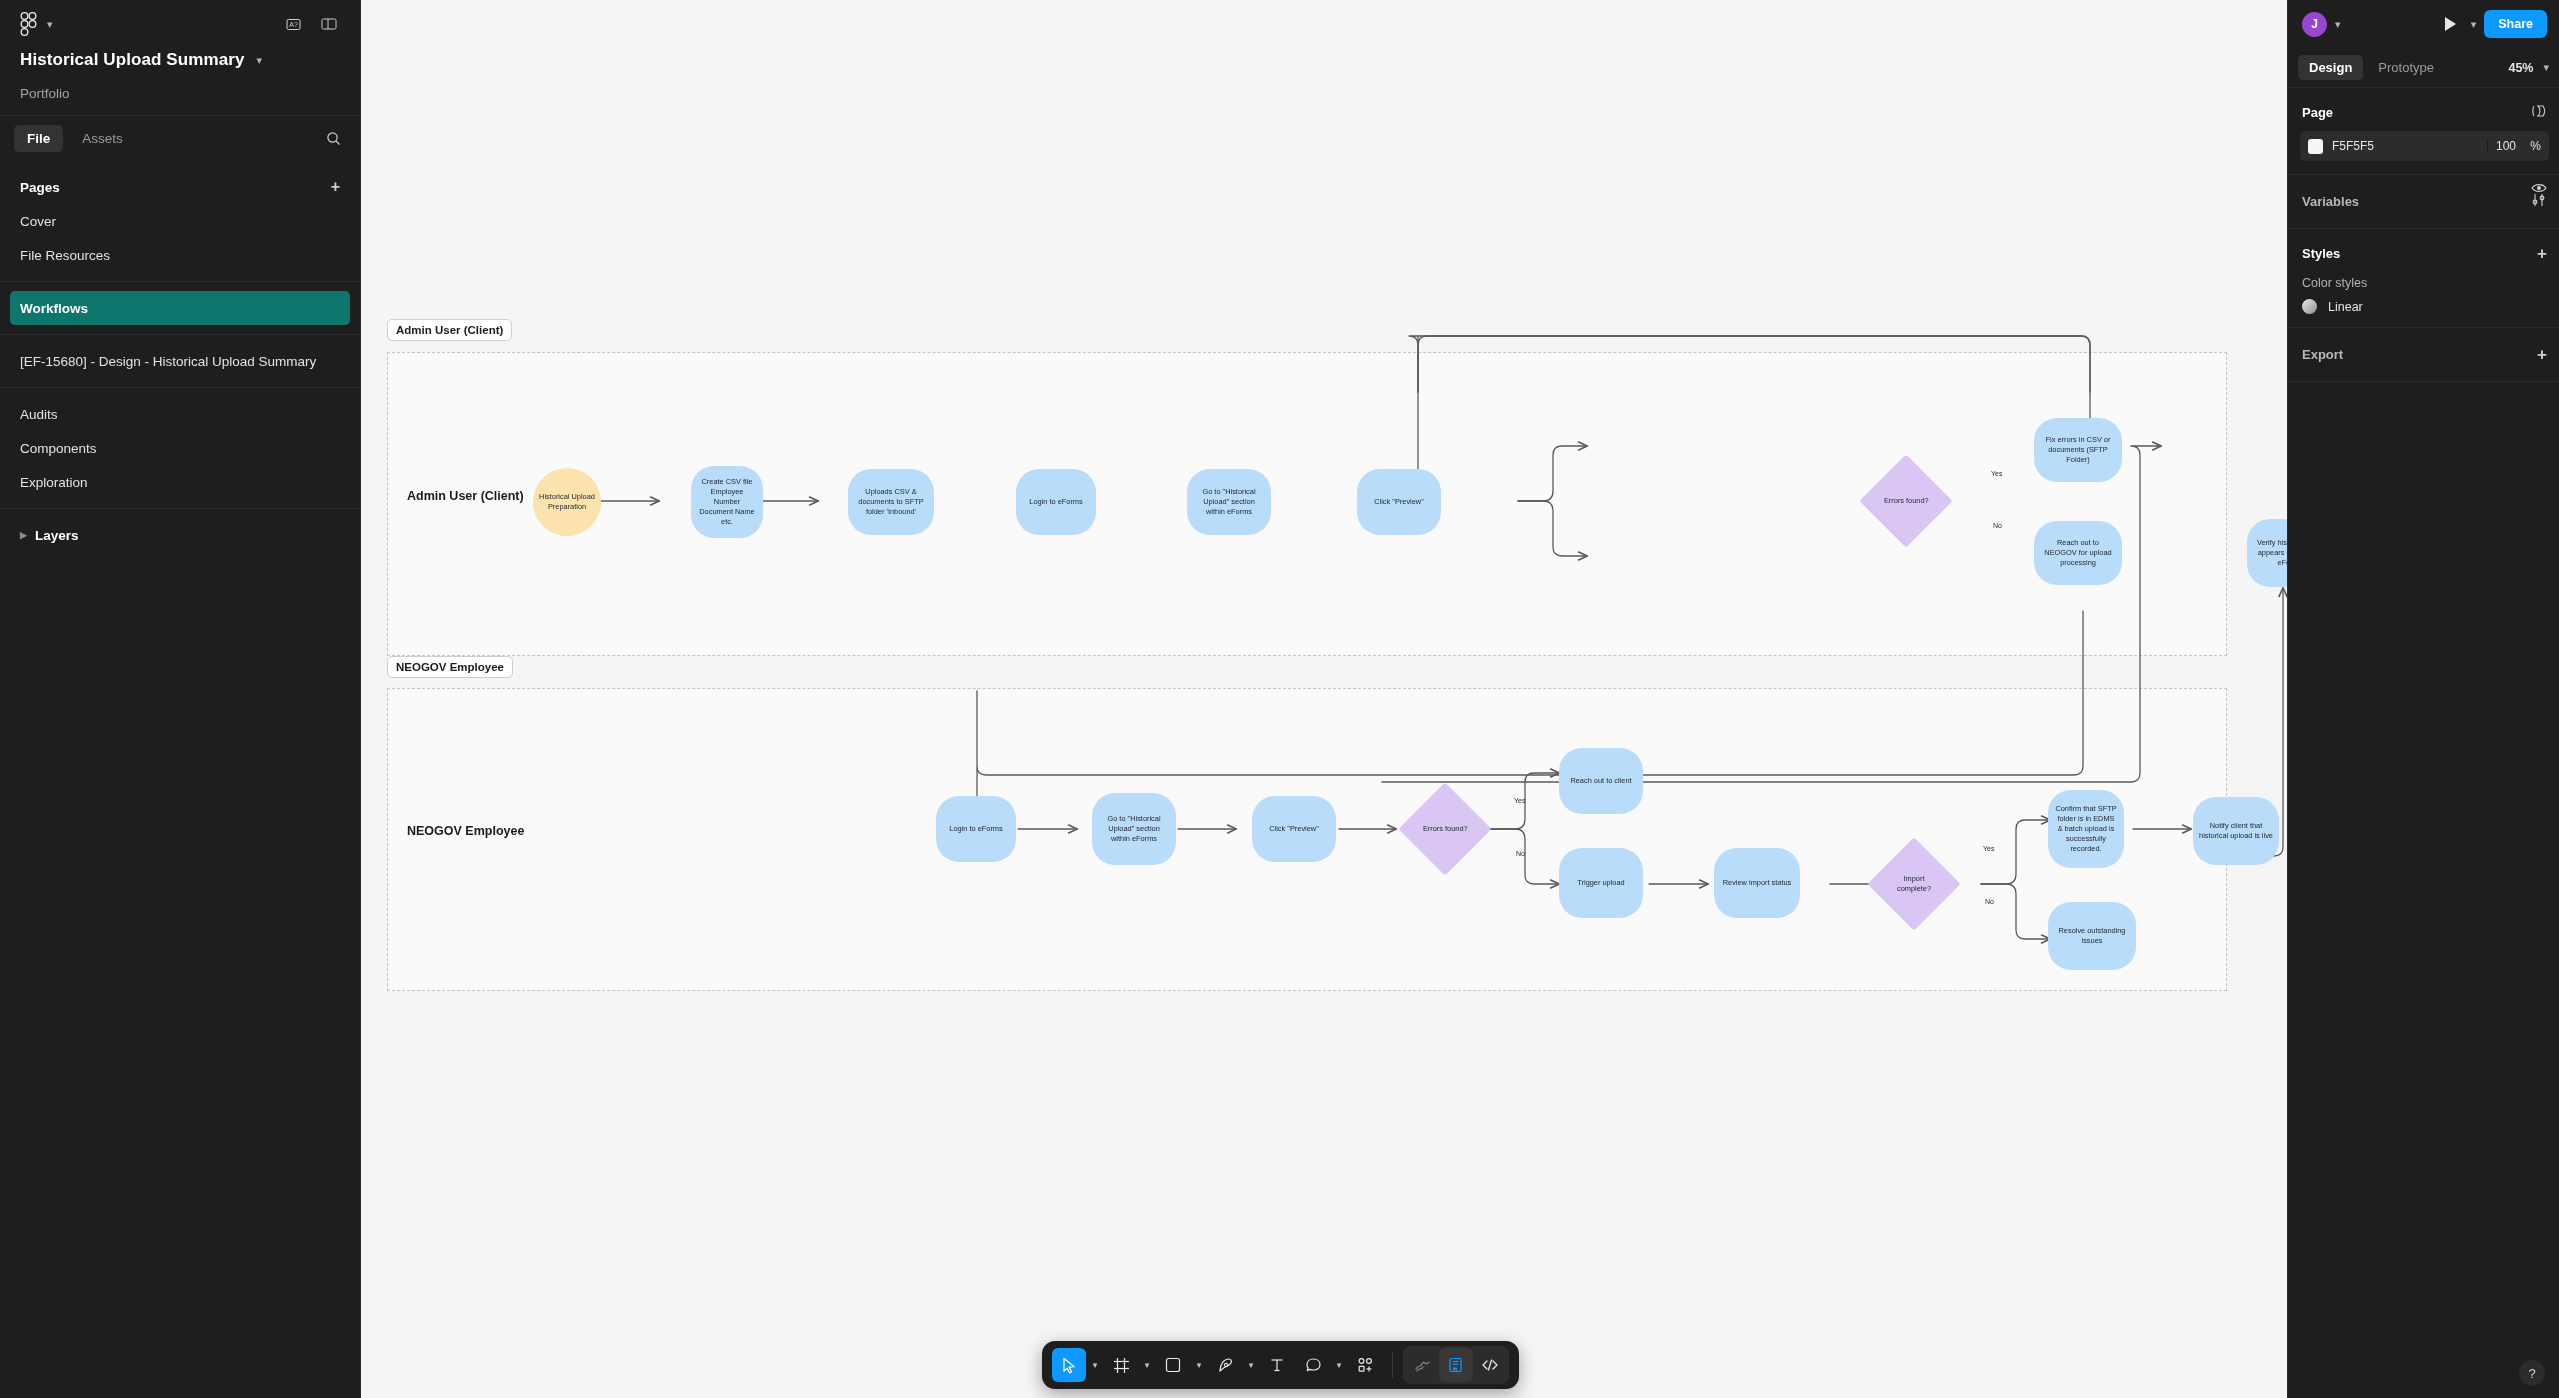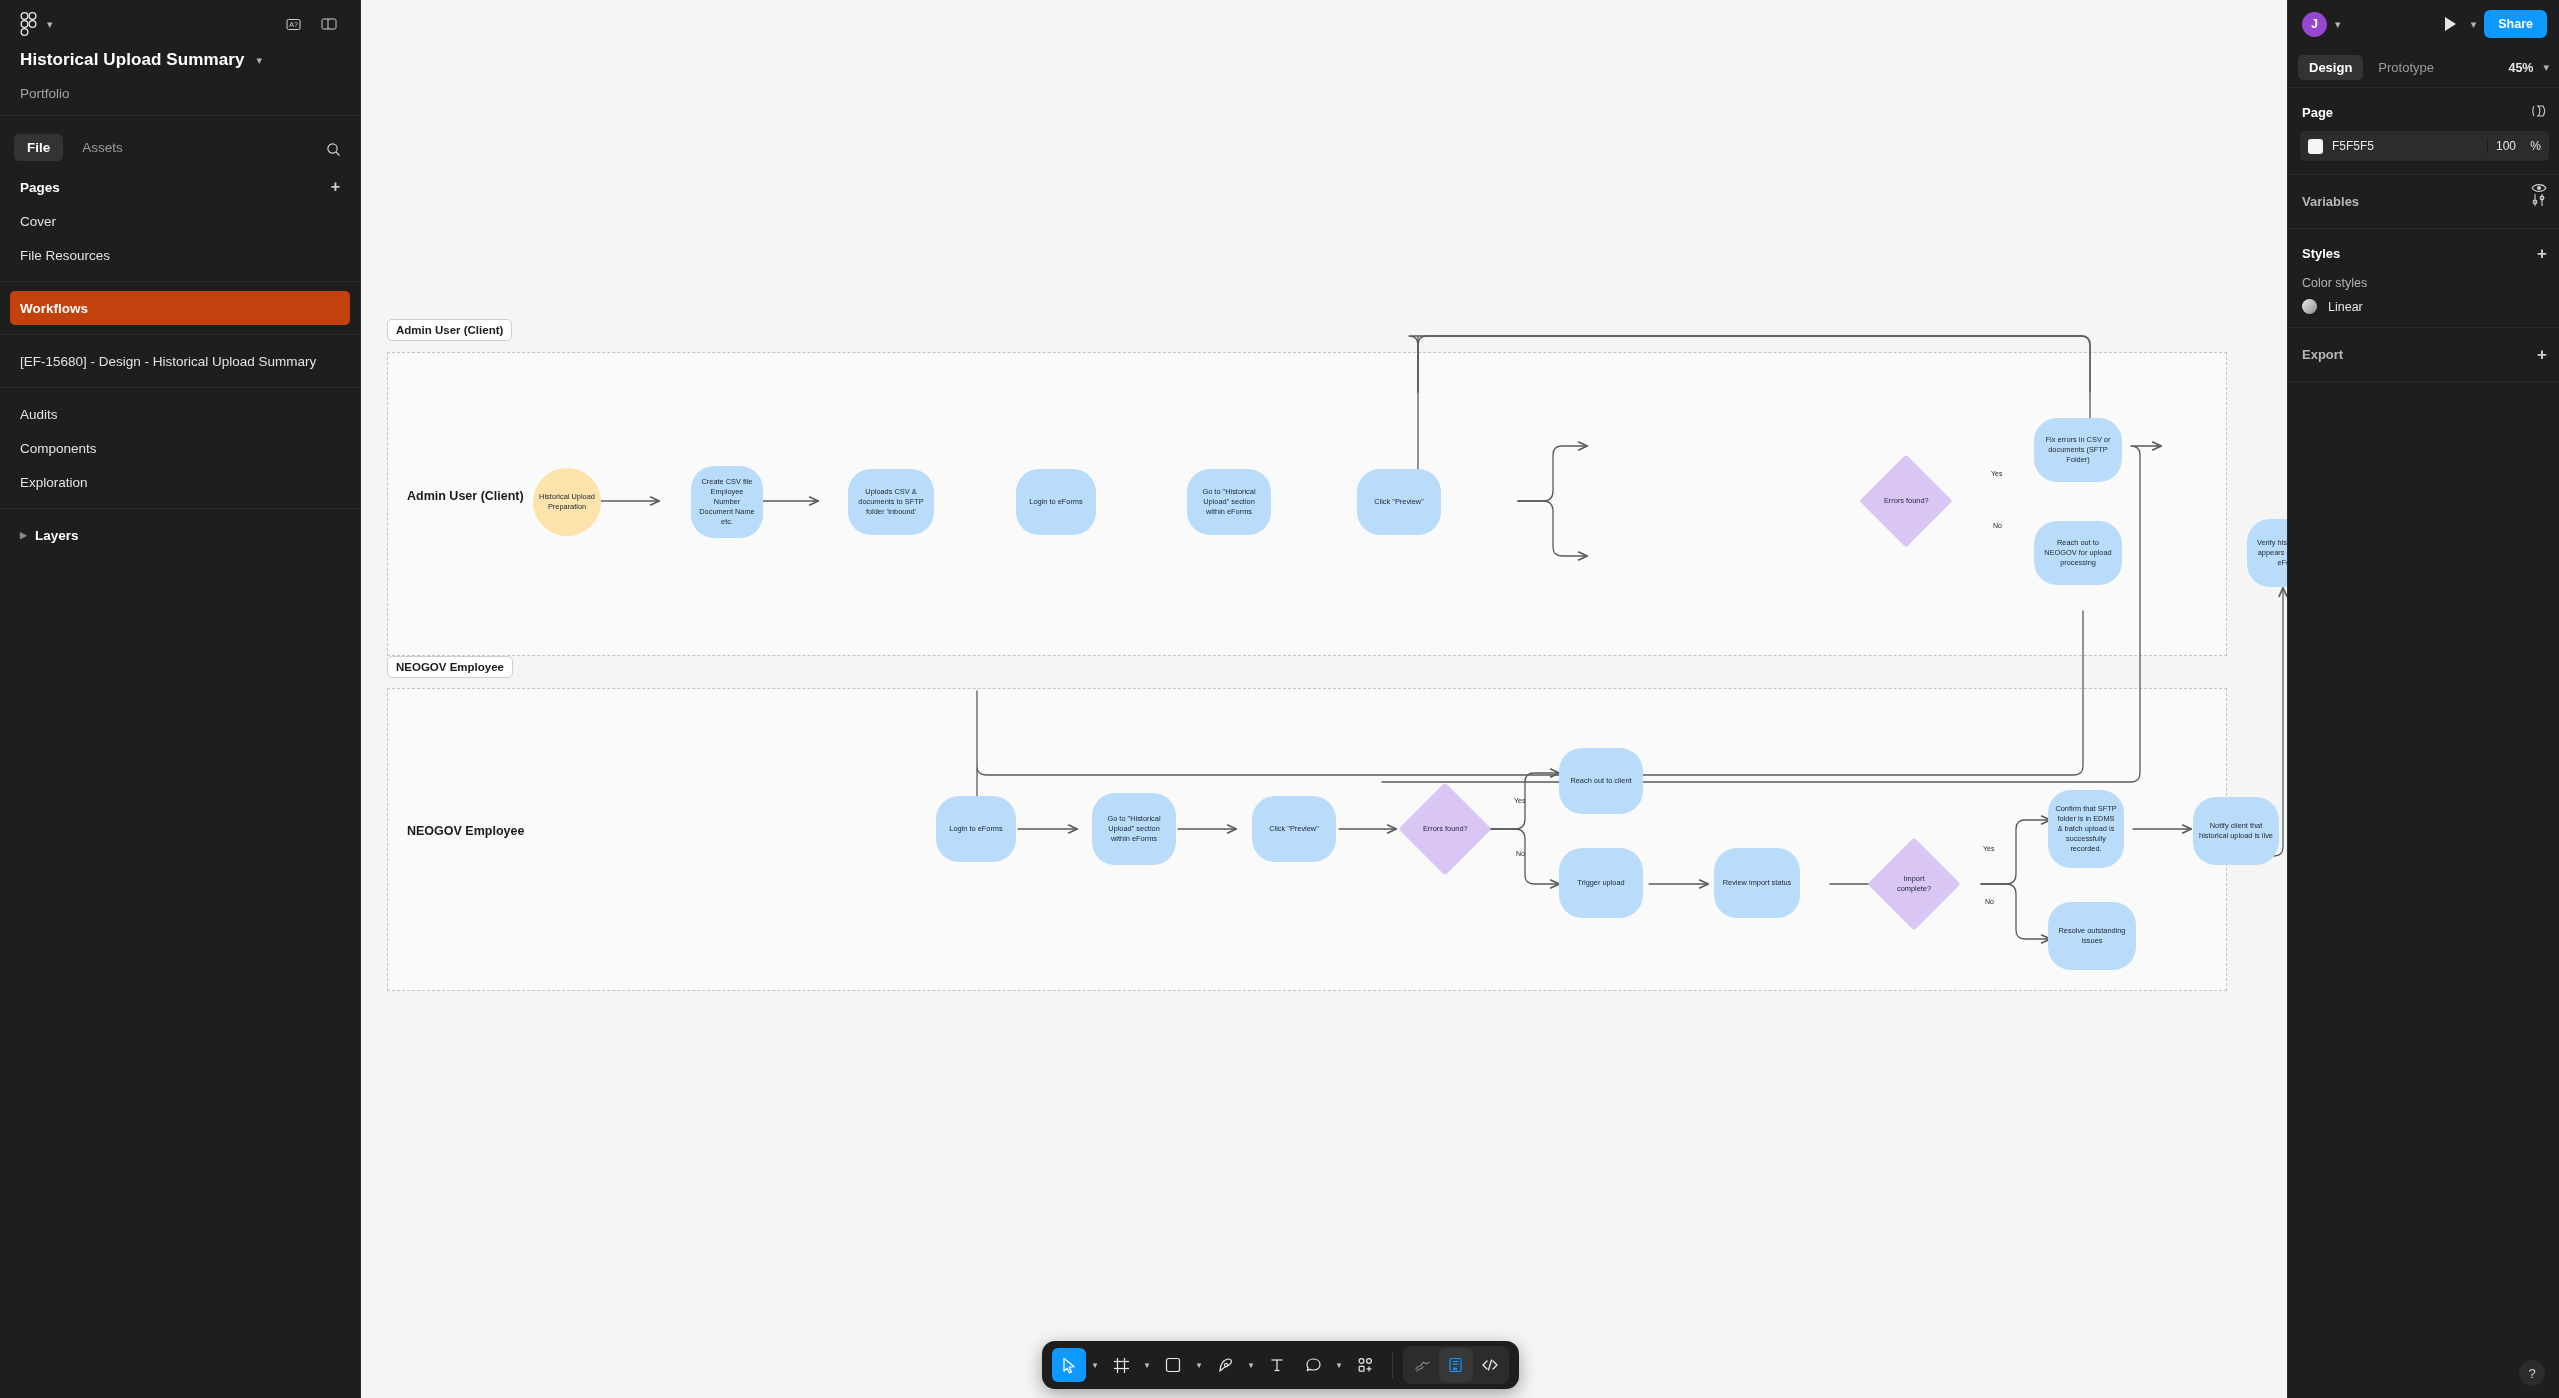--- a/index.html
+++ b/index.html
@@ -30,38 +30,38 @@
     width: 26px; height: 24px; display: flex; align-items: center; justify-content: center;
     border-radius: 4px; color: #cfcfcf;
   }
   .lp-title-block { padding: 2px 20px 14px 20px; }
   .lp-title-row { display: flex; align-items: center; gap: 12px; }
   .lp-title {
     font-size: 17px; font-weight: 700; color: #fff; letter-spacing: .1px;
   }
   .lp-sub { font-size: 13.5px; color: #a3a3a3; margin-top: 16px; }
   .lp-tabs {
-    display: flex; align-items: flex-end; gap: 6px;
+    display: flex; align-items: center; gap: 6px;
     height: 46px; padding: 0 14px 0 14px;
     border-top: 1px solid #2c2c2c;
   }
   .lp-tab {
     font-size: 13.5px; padding: 6px 13px; border-radius: 5px; color: #9b9b9b;
   }
   .lp-tab.active { background: #333333; color: #ffffff; font-weight: 700; }
   .lp-tabs-spacer { flex: 1; }
   .lp-section { border-top: 1px solid #2c2c2c; padding: 9px 0 9px 0; }
   .lp-row {
     display: flex; align-items: center;
     height: 34px; padding: 0 20px; font-size: 13.5px; color: #e3e3e3;
     position: relative;
   }
   .lp-row.head { font-weight: 700; color: #ffffff; }
   .lp-row.sel {
-    background: #c2410c; font-weight: 700; color: #ffffff;
+    background: #0f766e; font-weight: 700; color: #ffffff;
     margin: 0 10px; padding: 0 10px; border-radius: 5px; width: calc(100% - 20px);
   }
   .lp-row .plus { margin-left: auto; color: #cfcfcf; font-size: 16px; line-height: 1; }
   .lp-caret { color: #8a8a8a; font-size: 9px; margin-right: 8px; }
 
   
   #canvas {
     position: absolute; left: 361px; top: 0;
     width: 1926px; height: 1398px;
     background: #f5f5f5;

